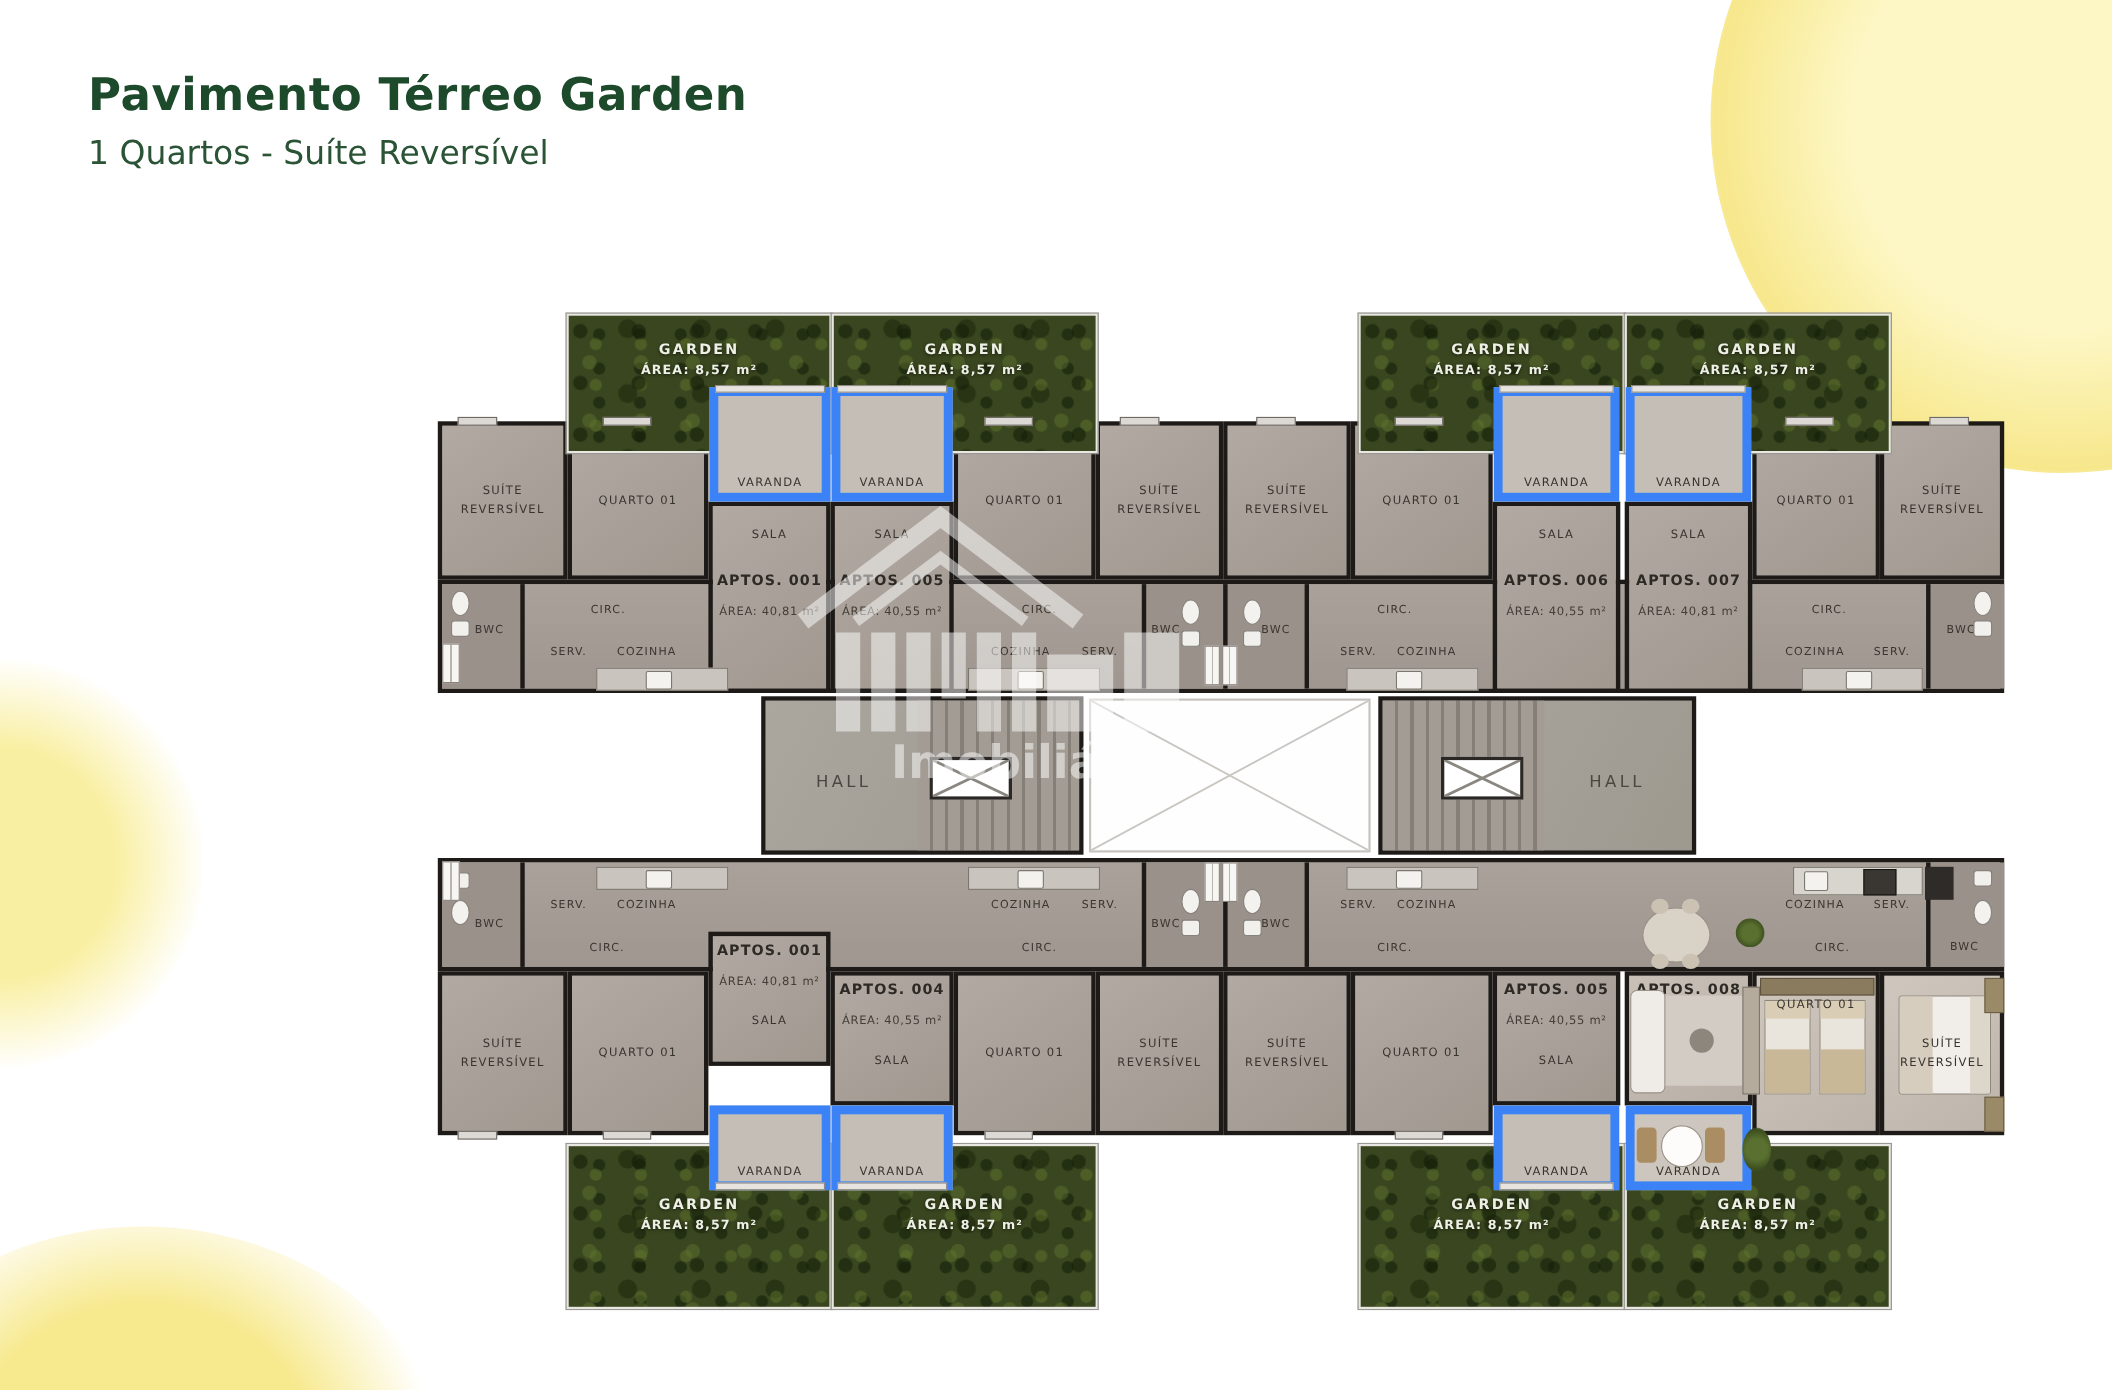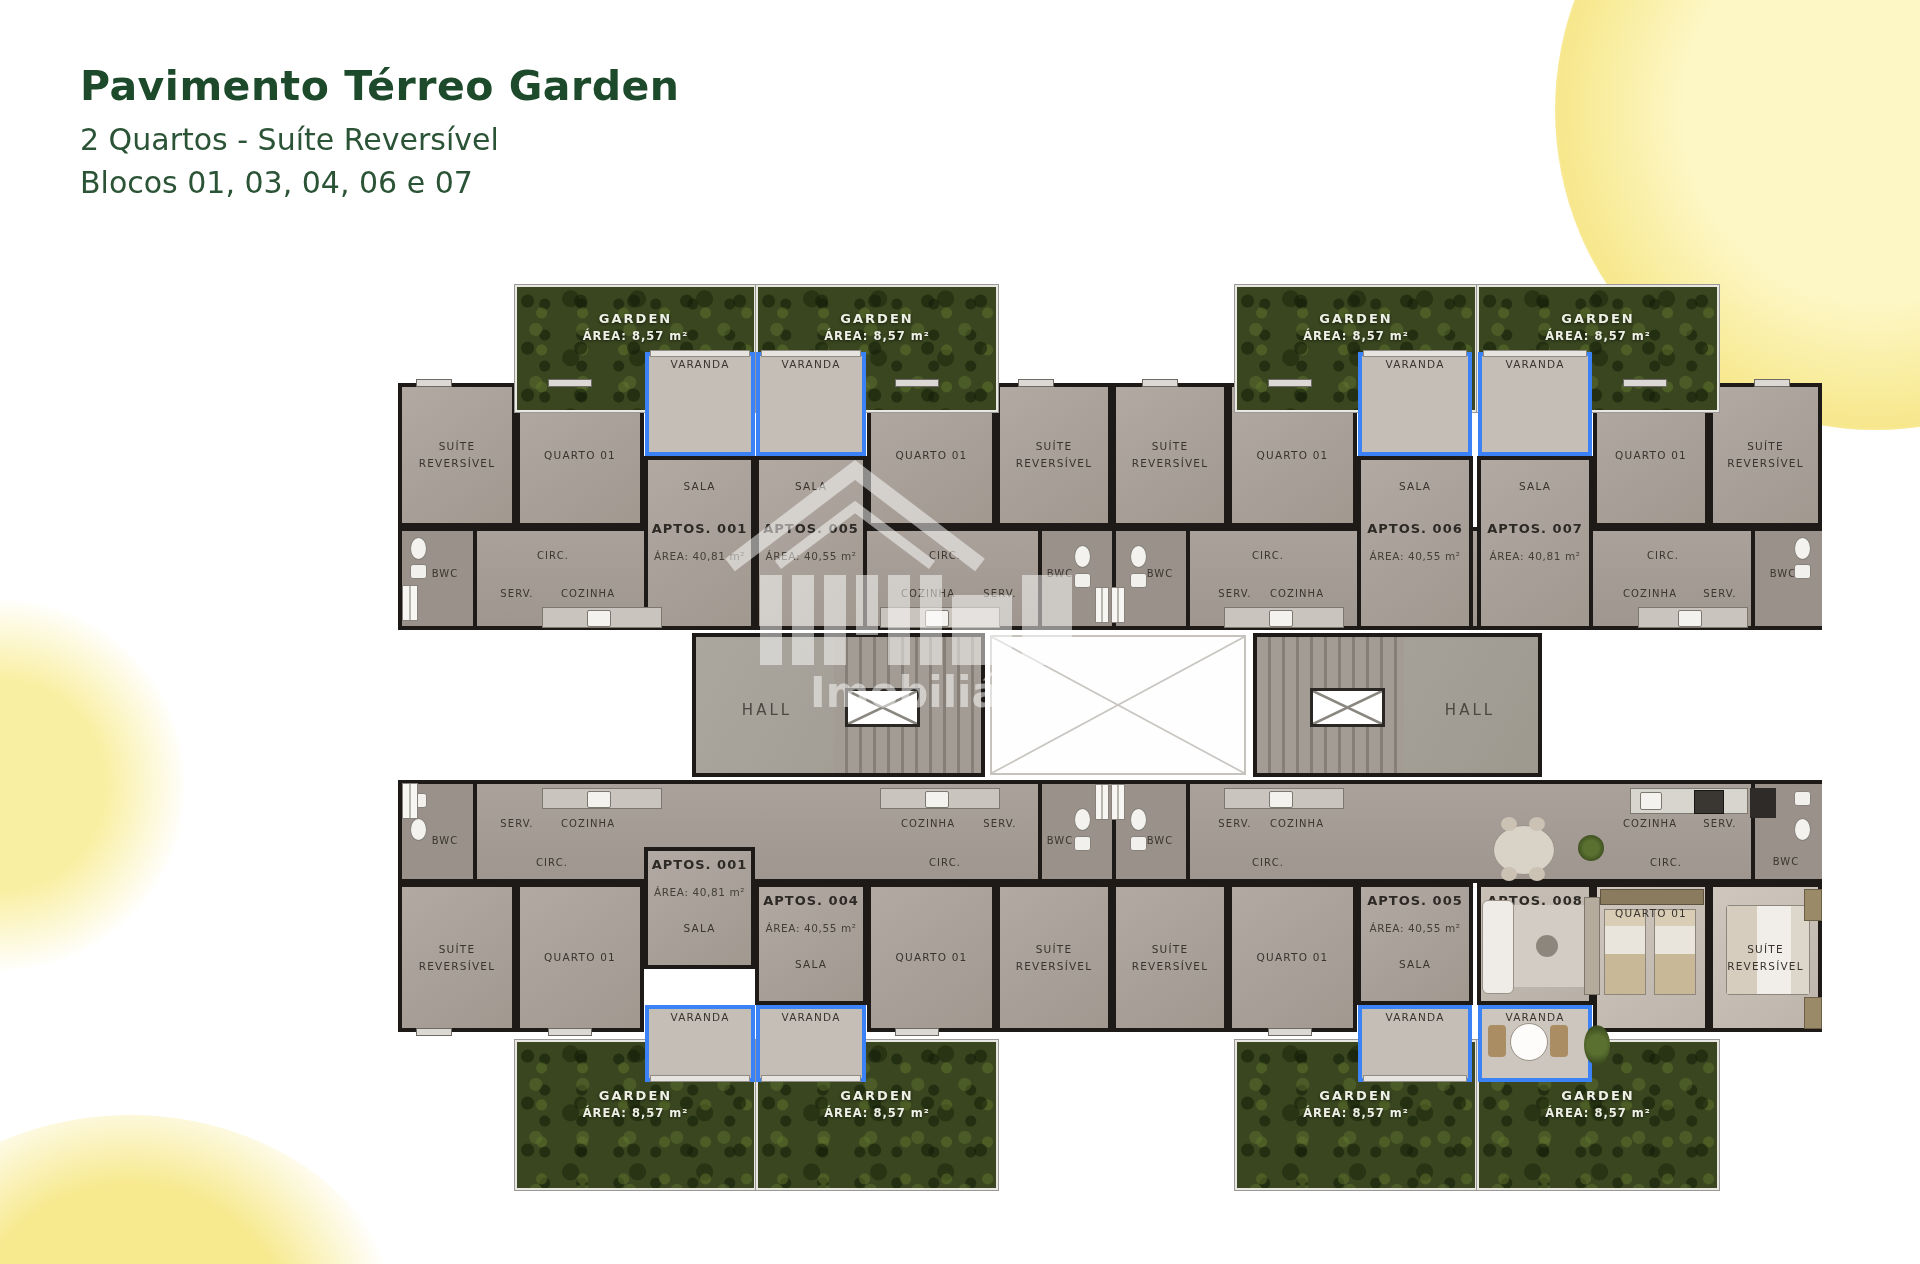--- a/index.html
+++ b/index.html
@@ -15,22 +15,22 @@
 
   #titleblock{position:absolute;left:80px;top:62px;z-index:6}
   #title-h{font-size:41px;font-weight:800;color:#1c4a2b;letter-spacing:.5px;margin:0 0 12px 0}
   .title-sub{font-size:30px;font-weight:400;color:#2b5335;margin:0 0 8px 0}
 
   #plan{position:absolute;left:398px;top:283px;width:1424px;height:907px;z-index:2}
   .room{position:absolute;background:linear-gradient(145deg,#b1a9a2,#a19990);
         border:4px solid #1d1a17;box-sizing:border-box;
         display:flex;align-items:center;justify-content:center;text-align:center}
   .rlabel{font-size:10.5px;letter-spacing:1.2px;color:#39342e;line-height:1.6;max-width:92px}
-  .varanda{position:absolute;background:#c4beb7;border:4px solid #3b82f6;box-sizing:border-box;
-        display:flex;align-items:flex-start;justify-content:center;z-index:3}
+  .varanda{position:absolute;background:#c4beb7;border:8px solid #3b82f6;box-sizing:border-box;
+        display:flex;align-items:flex-end;justify-content:center;z-index:3}
   .garden{position:absolute;z-index:1;box-sizing:border-box;border:2px solid #e9e7e1;outline:1px solid #9b9995;
         background-color:#39461f;
         background-image:
           radial-gradient(circle at 20% 30%, rgba(18,28,7,.55) 0 6px, transparent 7px),
           radial-gradient(circle at 60% 70%, rgba(96,116,44,.5) 0 5px, transparent 6px),
           radial-gradient(circle at 80% 20%, rgba(24,34,10,.5) 0 8px, transparent 9px),
           radial-gradient(circle at 40% 80%, rgba(104,124,52,.4) 0 6px, transparent 7px),
           radial-gradient(circle at 75% 55%, rgba(14,24,5,.5) 0 5px, transparent 6px);
         background-size:53px 47px,41px 37px,67px 59px,47px 53px,37px 31px;
         display:flex;flex-direction:column;align-items:center;gap:3px}
@@ -70,22 +70,21 @@
 </style>
 </head>
 <body>
 
 <div class="blob" id="blob-tr"></div>
 <div class="blob" id="blob-left"></div>
 <div class="blob" id="blob-bl"></div>
 
 <div id="titleblock">
   <h1 id="title-h">Pavimento Térreo Garden</h1>
-  <p class="title-sub">2 Quartos - Suíte Reversível</p>
-  <p class="title-sub">Blocos 01, 03, 04, 06 e 07</p>
+  <p class="title-sub">1 Quartos - Suíte Reversível</p>
 </div>
 
 <div id="plan">
 
   <div class="garden top" style="left:117px;top:2px;width:241px;height:127px">
     <span class="glabel">GARDEN</span>
     <span class="glabel2">ÁREA: 8,57 m²</span>
   </div>
   <div class="garden top" style="left:358px;top:2px;width:242px;height:127px">
     <span class="glabel">GARDEN</span>

